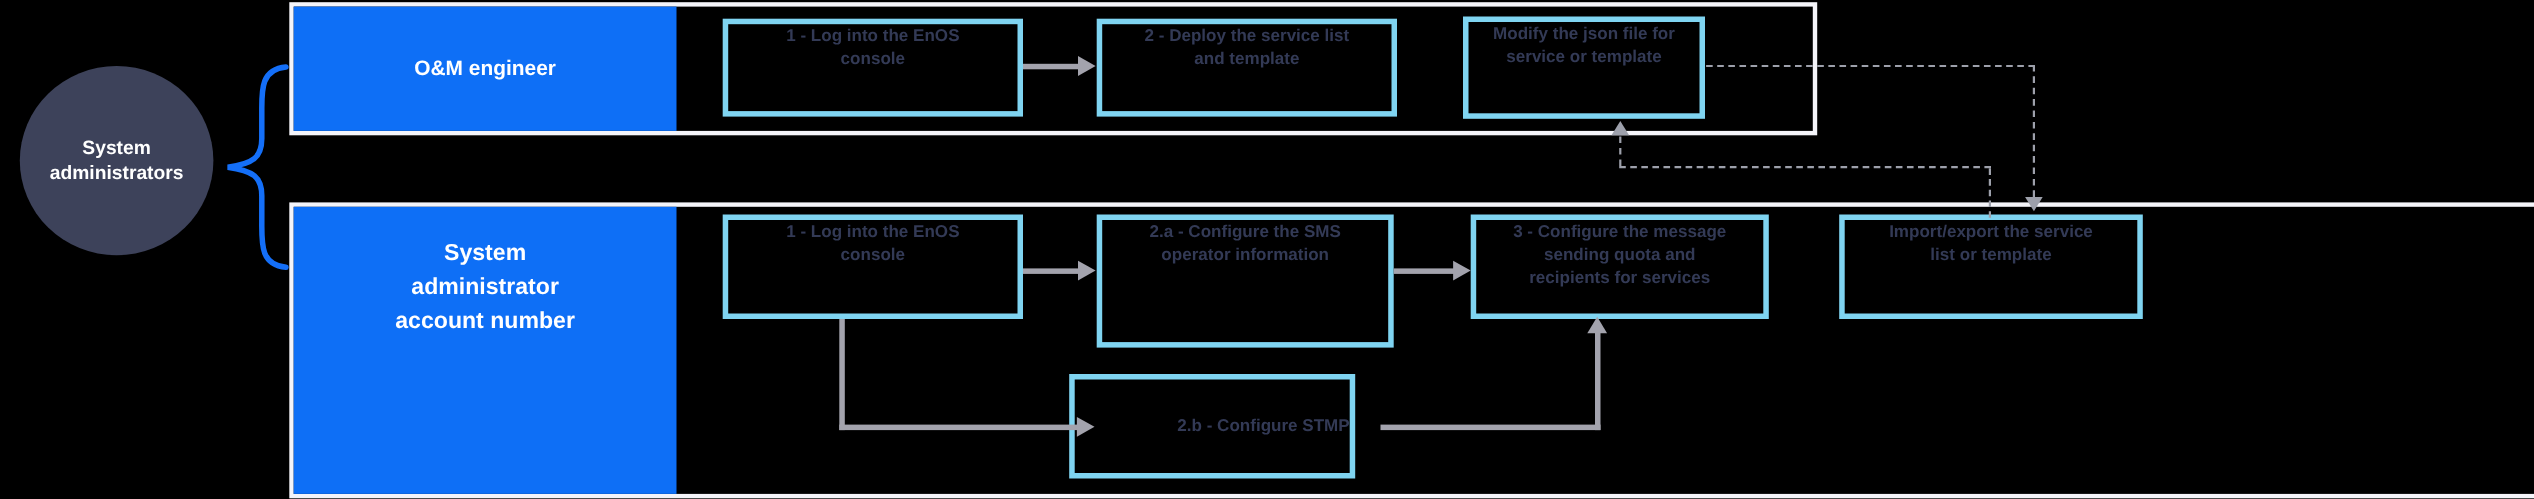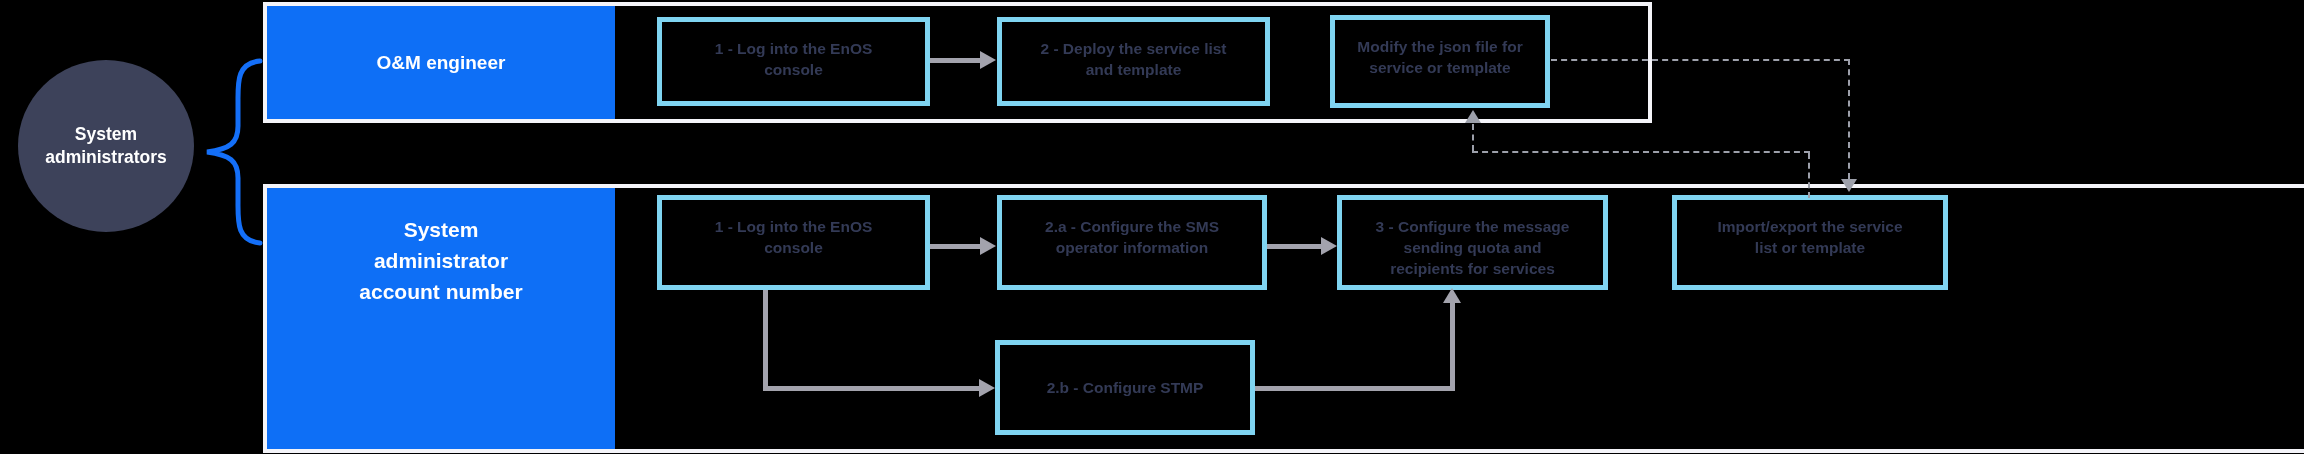--- a/index.html
+++ b/index.html
@@ -23,21 +23,21 @@
     position:absolute;background:#0e6ff6;color:#fff;font-weight:bold;
     display:flex;justify-content:center;text-align:center;box-sizing:border-box;
   }
   .hdr-om{left:267px;top:6px;width:348px;height:113px;align-items:center;font-size:19px;}
   .hdr-sys{left:267px;top:188px;width:348px;height:261px;align-items:flex-start;
            padding-top:26px;font-size:21px;line-height:31px;}
   
   .box{
     position:absolute;border:5px solid #7fd4f1;box-sizing:border-box;background:transparent;
     color:#333a56;font-weight:600;font-size:15.5px;line-height:21px;text-align:center;
-    display:flex;justify-content:center;align-items:flex-start;padding-top:16px;
+    display:flex;justify-content:center;align-items:flex-start;
   }
   .box.vcenter{align-items:center;padding-top:0;}
   
   .hline{position:absolute;height:5px;background:#a3a3ad;}
   .vline{position:absolute;width:5px;background:#a3a3ad;}
   .arr-r{position:absolute;width:0;height:0;
     border-top:9px solid transparent;border-bottom:9px solid transparent;
     border-left:16px solid #a3a3ad;}
   .arr-up{position:absolute;width:0;height:0;
     border-left:9px solid transparent;border-right:9px solid transparent;
@@ -89,34 +89,34 @@
   </div>
   <div class="box" style="left:1330px;top:15px;width:220px;height:93px;">
     <span class="prewrap">Modify the json file for
 service or template</span>
   </div>
 
   <div class="box" style="left:657px;top:195px;width:273px;height:95px;">
     <span class="prewrap">1 - Log into the EnOS
 console</span>
   </div>
-  <div class="box" style="left:997px;top:195px;width:270px;height:95px;">
+  <div class="box" style="left:997px;top:195px;width:270px;height:121px;">
     <span class="prewrap">2.a - Configure the SMS
 operator information</span>
   </div>
   <div class="box" style="left:1337px;top:195px;width:271px;height:95px;">
     <span class="prewrap">3 - Configure the message
 sending quota and
 recipients for services</span>
   </div>
   <div class="box" style="left:1672px;top:195px;width:276px;height:95px;">
     <span class="prewrap">Import/export the service
 list or template</span>
   </div>
-  <div class="box vcenter" style="left:995px;top:340px;width:260px;height:95px;">
+  <div class="box vcenter" style="left:972px;top:340px;width:260px;height:95px;justify-content:flex-end;">
     <span class="prewrap">2.b - Configure STMP</span>
   </div>
 
   <div class="hline" style="left:930px;top:58px;width:52px;"></div>
   <div class="arr-r" style="left:980px;top:51px;"></div>
 
   <div class="hline" style="left:930px;top:244px;width:52px;"></div>
   <div class="arr-r" style="left:980px;top:237px;"></div>
 
   <div class="hline" style="left:1267px;top:244px;width:56px;"></div>

